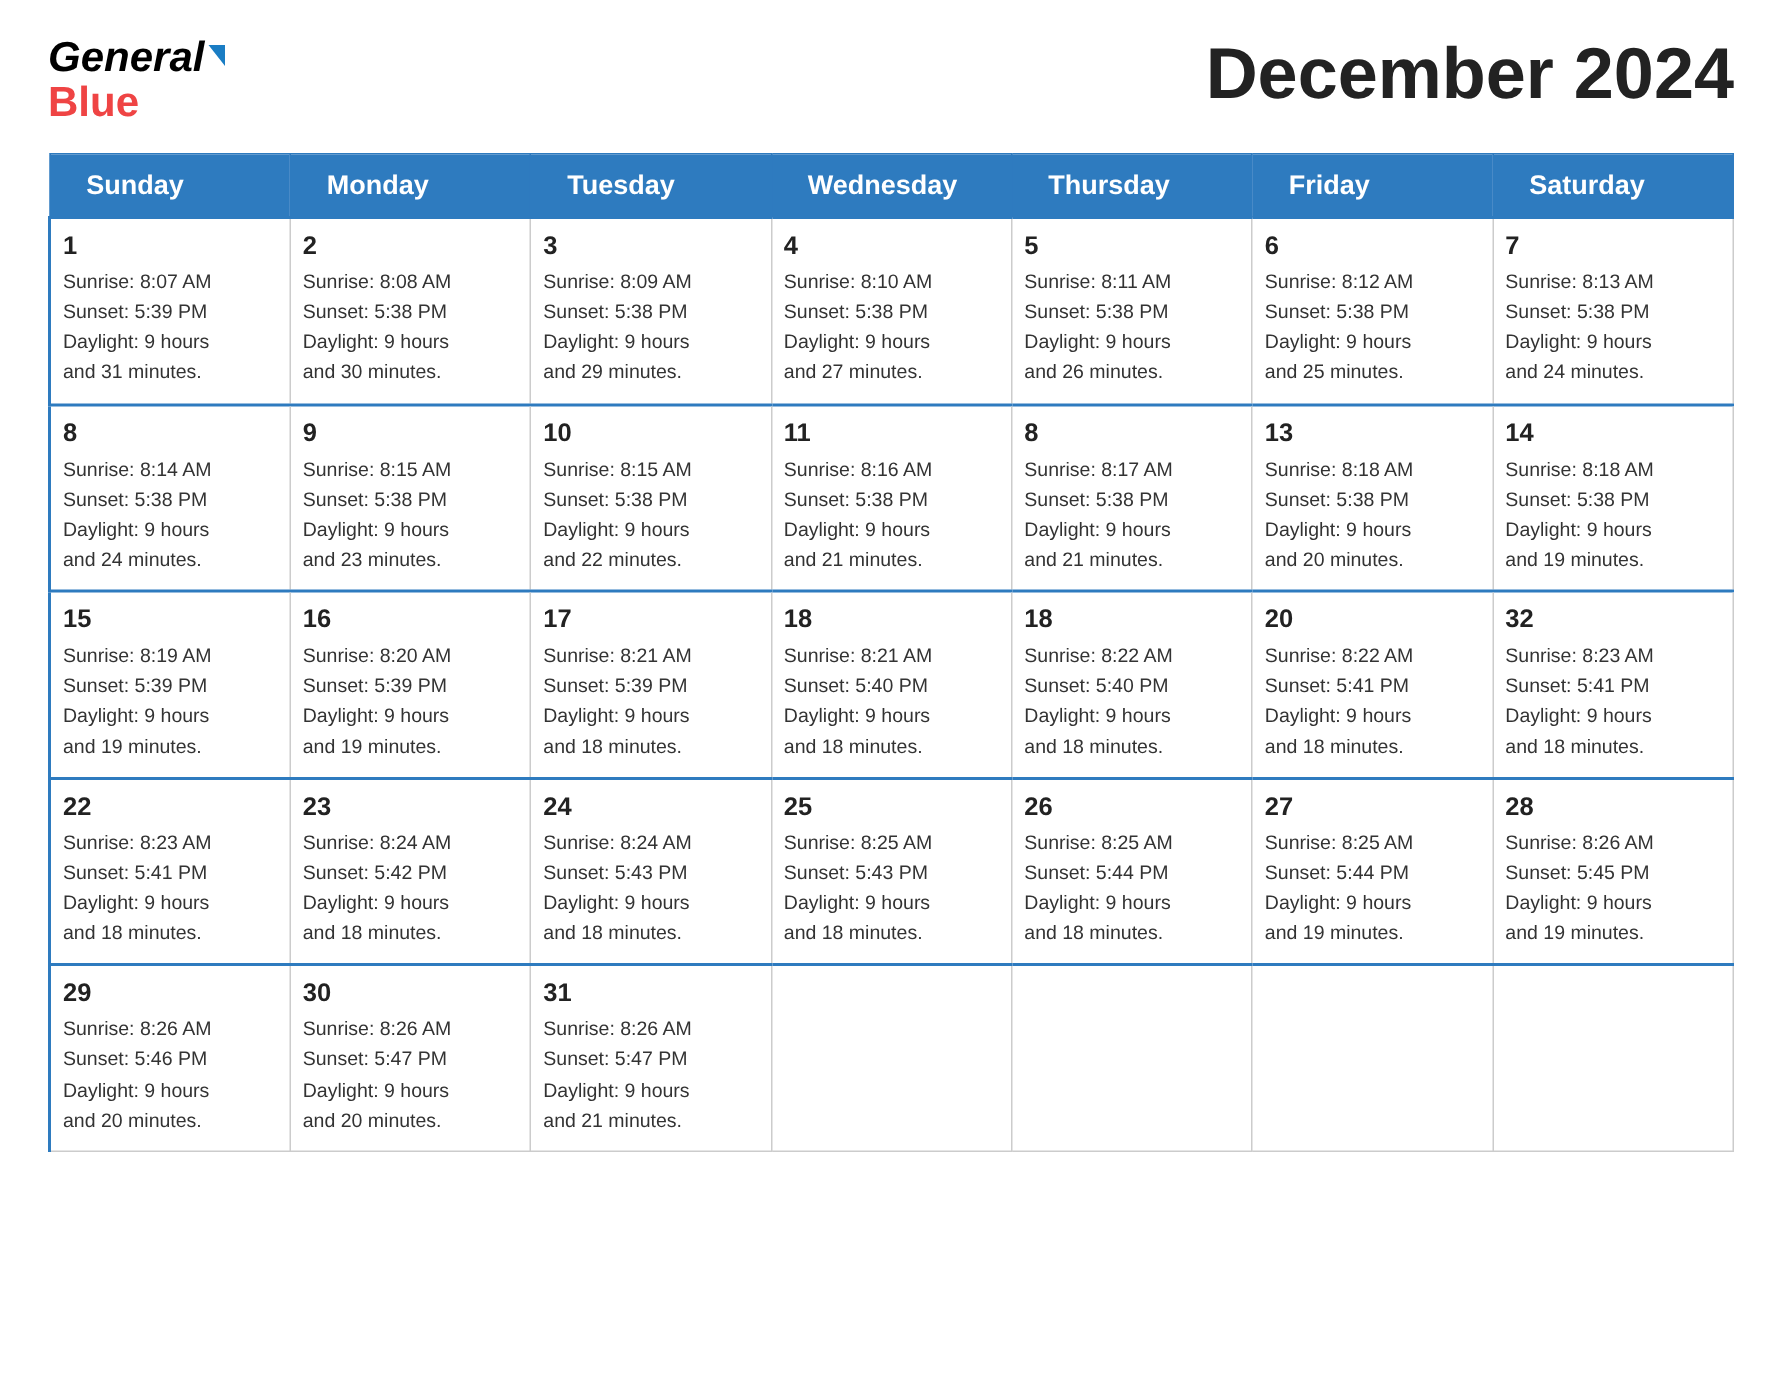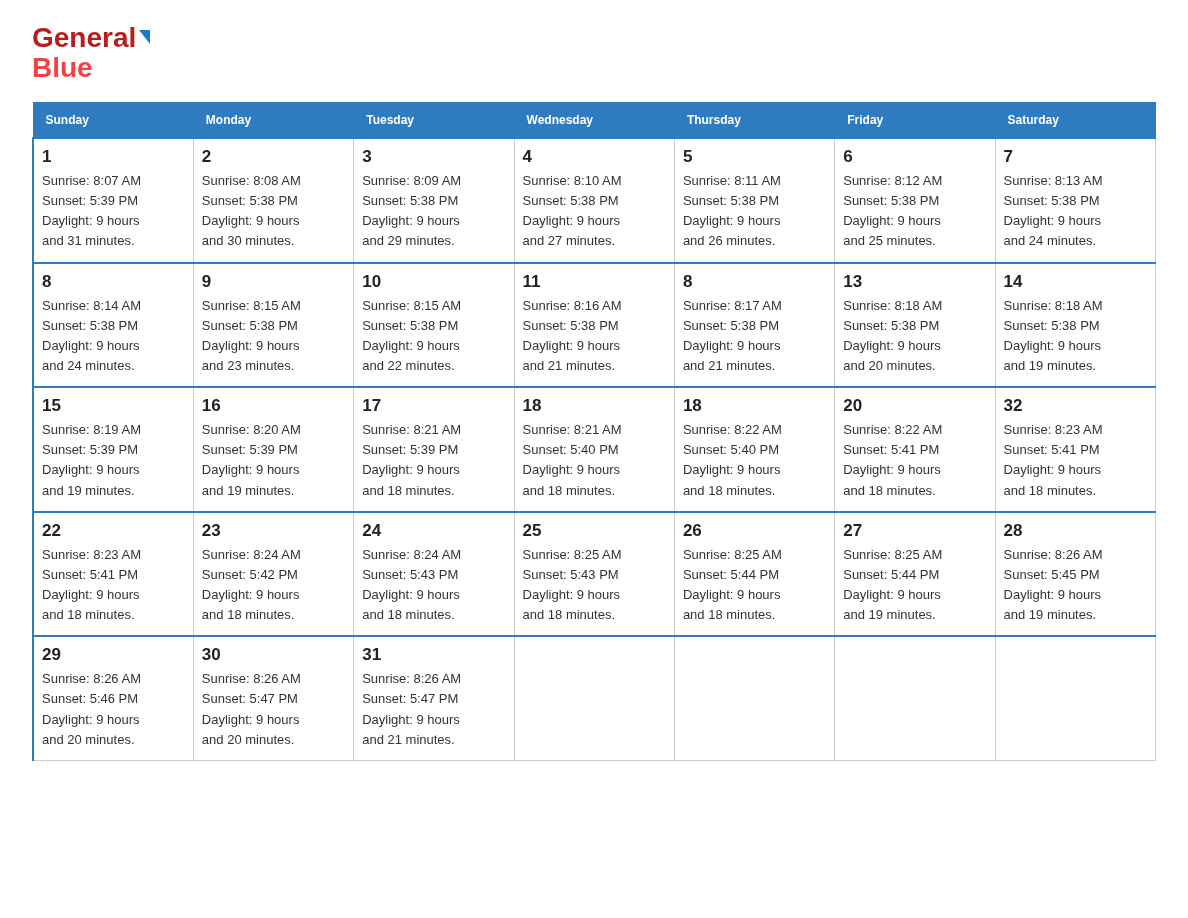--- a/index.html
+++ b/index.html
@@ -36,23 +36,23 @@
       margin-top: 4px;
     }
     table {
       width: 100%;
       border-collapse: collapse;
       table-layout: fixed;
     }
     thead th {
       background: #2e7bbf;
       color: #fff;
-      font-size: 12px;
-      font-weight: bold;
-      padding: 10px 12px;
+      font-size: 18px;
+      font-weight: bold;
+      padding: 10px 24px;
       text-align: left;
       border: 1px solid #2e7bbf;
     }
     tbody td {
       border: 1px solid #ccc;
       vertical-align: top;
       padding: 8px 8px 10px 8px;
       font-size: 13.5px;
       color: #333;
       height: 120px;
@@ -82,21 +82,22 @@
       background: #fff;
     }
     .logo-row {
       display: flex;
       align-items: center;
       line-height: 1;
     }
     .logo-text-general {
       font-size: 28px;
       font-weight: bold;
-      color: #b91c1c;
+      color: #000000;
+      font-style: italic;
     }
     .logo-chevron {
       display: inline-block;
       width: 0;
       height: 0;
       border-top: 14px solid #1a7dc4;
       border-left: 11px solid transparent;
       border-right: 0px solid transparent;
       margin-left: 3px;
       vertical-align: middle;
@@ -117,20 +118,21 @@
   <div class="logo">
     <div class="logo-row">
       <span class="logo-text-general">General</span>
       <span class="logo-chevron"></span>
     </div>
     <div>
       <span class="logo-text-blue">Blue</span>
     </div>
   </div>
   <div class="title-block">
+    <div class="month-title">December 2024</div>
   </div>
 </div>
 
 <table>
   <thead>
     <tr>
       <th>Sunday</th>
       <th>Monday</th>
       <th>Tuesday</th>
       <th>Wednesday</th>

